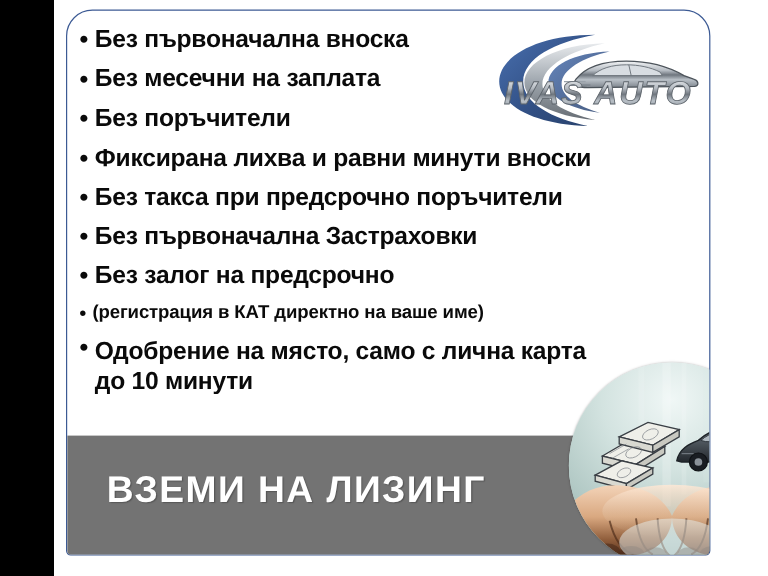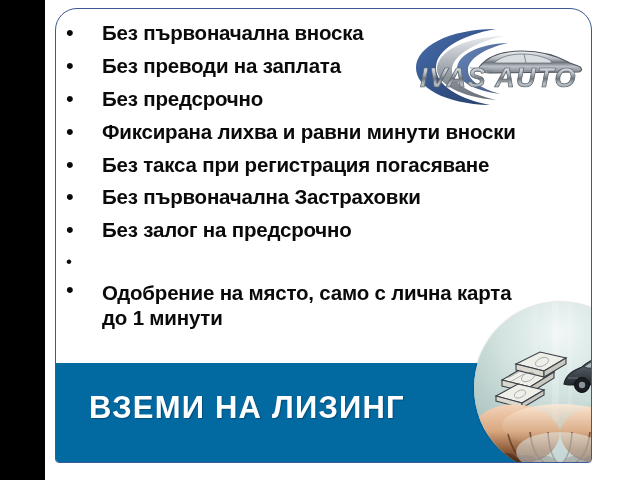--- a/index.html
+++ b/index.html
@@ -59,21 +59,20 @@
     font-size: 22px;
     line-height: 0.95;
     color: #0a0a0a;
   }
   .bullet-text {
     flex: 1 1 auto;
     font-size: 20.5px;
     font-weight: bold;
     letter-spacing: -0.2px;
     white-space: pre-line;
-    margin-left: 23px;
   }
   .bullet-row.small .bullet-text {
     font-size: 15.5px;
     letter-spacing: -0.1px;
   }
   .bullet-row.small {
     margin-bottom: 10px;
   }
   .bullet-row.small .bullet-dot {
     font-size: 17px;
@@ -94,21 +93,21 @@
   }
   .logo svg { display: block; }
 
   
   .banner {
     position: absolute;
     left: 0;
     top: 354px;
     width: 537px;
     height: 101px;
-    background: #0369a1;
+    background: #737373;
   }
   .banner-title {
     position: absolute;
     left: 33px;
     top: 27px;
     font-size: 31px;
     font-weight: bold;
     color: #ffffff;
     letter-spacing: 1.2px;
     text-shadow: 1px 1px 1px rgba(0,0,0,0.25);
@@ -140,56 +139,57 @@
 
     <div class="bullets">
 
       <div class="bullet-row">
         <span class="bullet-dot">•</span>
         <span class="bullet-text">Без първоначална вноска</span>
       </div>
 
       <div class="bullet-row">
         <span class="bullet-dot">•</span>
-        <span class="bullet-text">Без преводи на заплата</span>
-      </div>
-
-      <div class="bullet-row">
-        <span class="bullet-dot">•</span>
-        <span class="bullet-text">Без предсрочно</span>
+        <span class="bullet-text">Без месечни на заплата</span>
+      </div>
+
+      <div class="bullet-row">
+        <span class="bullet-dot">•</span>
+        <span class="bullet-text">Без поръчители</span>
       </div>
 
       <div class="bullet-row">
         <span class="bullet-dot">•</span>
         <span class="bullet-text">Фиксирана лихва и равни минути вноски</span>
       </div>
 
       <div class="bullet-row">
         <span class="bullet-dot">•</span>
-        <span class="bullet-text">Без такса при регистрация погасяване</span>
+        <span class="bullet-text">Без такса при предсрочно поръчители</span>
       </div>
 
       <div class="bullet-row">
         <span class="bullet-dot">•</span>
         <span class="bullet-text">Без първоначална Застраховки</span>
       </div>
 
       <div class="bullet-row">
         <span class="bullet-dot">•</span>
         <span class="bullet-text">Без залог на предсрочно</span>
       </div>
 
       <div class="bullet-row small">
         <span class="bullet-dot">•</span>
+        <span class="bullet-text">(регистрация в КАТ директно на ваше име)</span>
       </div>
 
       <div class="bullet-row last">
         <span class="bullet-dot">•</span>
         <span class="bullet-text">Одобрение на място, само с лична карта
-до 1 минути</span>
+до 10 минути</span>
       </div>
 
     </div>
 
     <div class="logo">
       <svg width="185" height="82" viewBox="0 0 185 82" xmlns="http://www.w3.org/2000/svg">
         <defs>
           <linearGradient id="gMetal" x1="0" y1="0" x2="0" y2="1">
             <stop offset="0%" stop-color="#f2f4f6"></stop>
             <stop offset="35%" stop-color="#b6bcc3"></stop>

